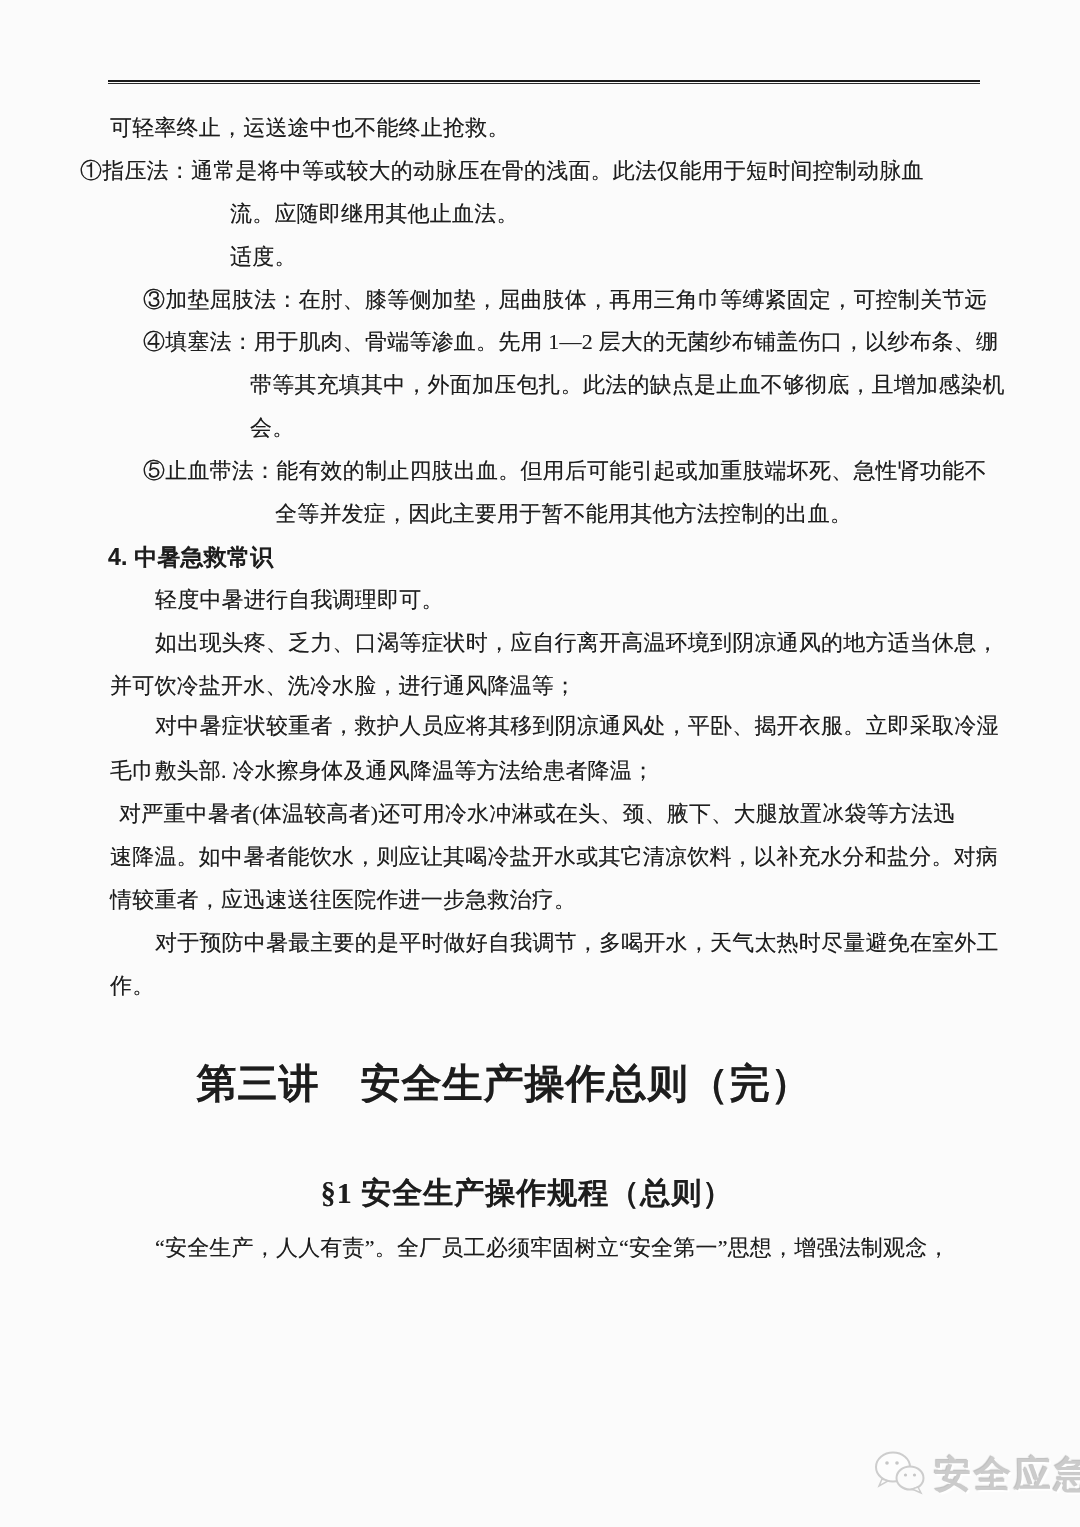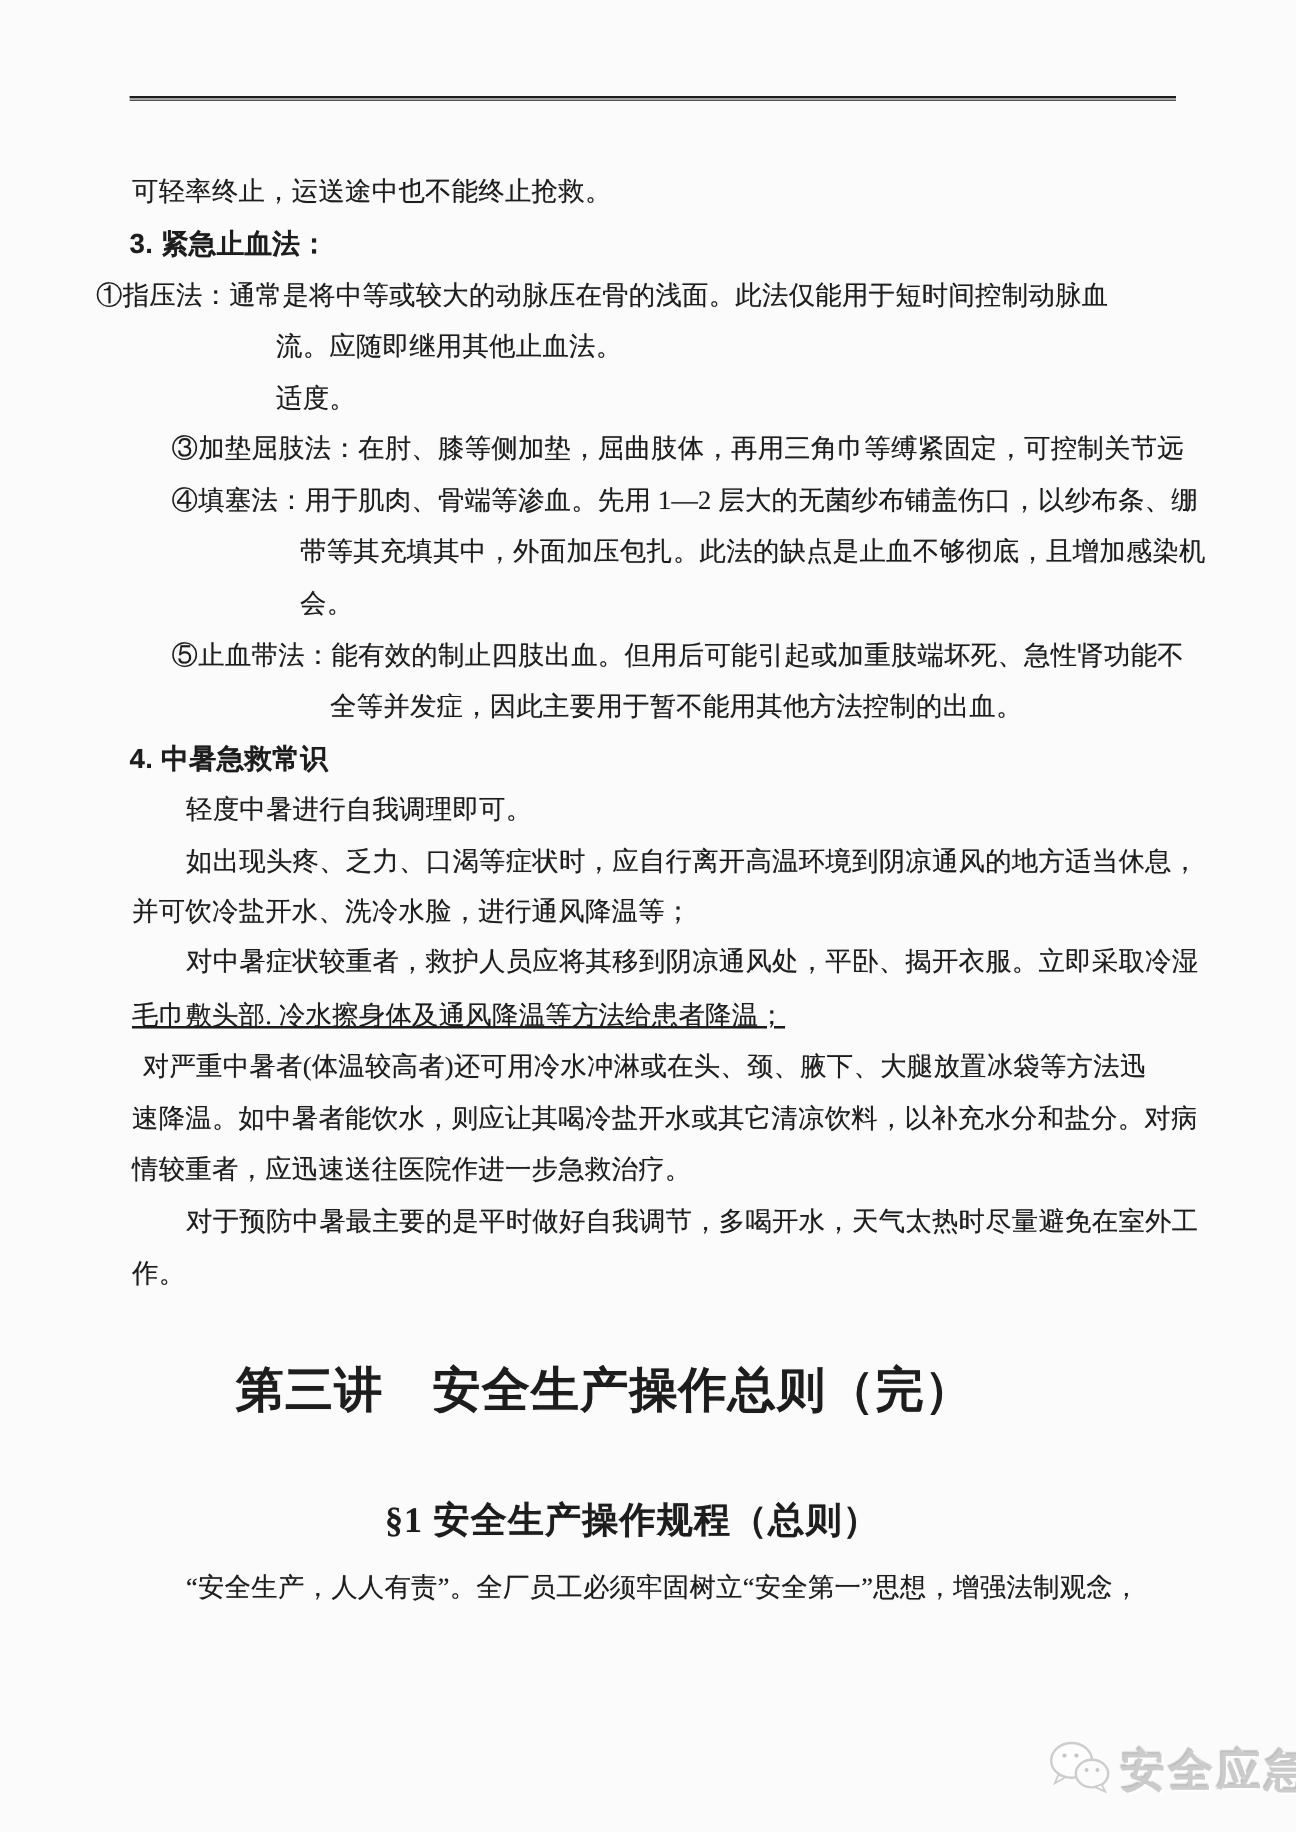--- a/index.html
+++ b/index.html
@@ -29,21 +29,20 @@
     border-top: 2px solid #1c1c1c;
     border-bottom: 1px solid #2a2a2a;
   }
   .doc-body {
     position: absolute;
     top: 0;
     left: 0;
     width: 1008px;
     padding-top: 107px;
     box-sizing: border-box;
-    margin-top: 32px;
   }
   .line {
     height: 42.9px;
     line-height: 42.9px;
     font-size: 22px;
     white-space: pre;
     letter-spacing: 0.2px;
     text-shadow: 0 0 0.6px rgba(45,45,45,0.55);
   }
   .line.section {
@@ -97,36 +96,35 @@
 </style>
 </head>
 <body>
 
 <div class="page">
 
   <div class="top-rule"></div>
 
   <div class="doc-body" id="doc-body">
       <div class="line " style="padding-left: 110px;">可轻率终止，运送途中也不能终止抢救。</div>
-      <div class="line section" style="padding-left: 108px;">3. 紧急止血法：</div>
       <div class="line " style="padding-left: 80px;">①指压法：通常是将中等或较大的动脉压在骨的浅面。此法仅能用于短时间控制动脉血</div>
       <div class="line " style="padding-left: 230px;">流。应随即继用其他止血法。</div>
       <div class="line " style="padding-left: 230px;">适度。</div>
       <div class="line " style="padding-left: 143px;">③加垫屈肢法：在肘、膝等侧加垫，屈曲肢体，再用三角巾等缚紧固定，可控制关节远</div>
       <div class="line " style="padding-left: 143px;">④填塞法：用于肌肉、骨端等渗血。先用 1—2 层大的无菌纱布铺盖伤口，以纱布条、绷</div>
       <div class="line " style="padding-left: 250px;">带等其充填其中，外面加压包扎。此法的缺点是止血不够彻底，且增加感染机</div>
       <div class="line " style="padding-left: 250px;">会。</div>
       <div class="line " style="padding-left: 143px;">⑤止血带法：能有效的制止四肢出血。但用后可能引起或加重肢端坏死、急性肾功能不</div>
       <div class="line " style="padding-left: 275px;">全等并发症，因此主要用于暂不能用其他方法控制的出血。</div>
       <div class="line section" style="padding-left: 108px;">4. 中暑急救常识</div>
       <div class="line " style="padding-left: 155px;">轻度中暑进行自我调理即可。</div>
       <div class="line " style="padding-left: 155px;">如出现头疼、乏力、口渴等症状时，应自行离开高温环境到阴凉通风的地方适当休息，</div>
       <div class="line " style="padding-left: 110px;">并可饮冷盐开水、洗冷水脸，进行通风降温等；</div>
       <div class="line " style="padding-left: 155px; font-family: Liberation Mono, monospace;">对中暑症状较重者，救护人员应将其移到阴凉通风处，平卧、揭开衣服。立即采取冷湿</div>
-      <div class="line " style="padding-left: 110px; text-decoration: underline;">毛巾敷头部. 冷水擦身体及通风降温等方法给患者降温；</div>
+      <div class="line " style="padding-left: 110px;">毛巾敷头部. 冷水擦身体及通风降温等方法给患者降温；</div>
       <div class="line " style="padding-left: 119px;">对严重中暑者(体温较高者)还可用冷水冲淋或在头、颈、腋下、大腿放置冰袋等方法迅</div>
       <div class="line " style="padding-left: 110px;">速降温。如中暑者能饮水，则应让其喝冷盐开水或其它清凉饮料，以补充水分和盐分。对病</div>
       <div class="line " style="padding-left: 110px;">情较重者，应迅速送往医院作进一步急救治疗。</div>
       <div class="line " style="padding-left: 155px;">对于预防中暑最主要的是平时做好自我调节，多喝开水，天气太热时尽量避免在室外工</div>
       <div class="line " style="padding-left: 110px;">作。</div>
       <div class="line h1">第三讲　安全生产操作总则（完）</div>
       <div class="line h2">§1 安全生产操作规程（总则）</div>
       <div class="line after-h2" style="padding-left: 155px;">“安全生产，人人有责”。全厂员工必须牢固树立“安全第一”思想，增强法制观念，</div>
     </div>
 

